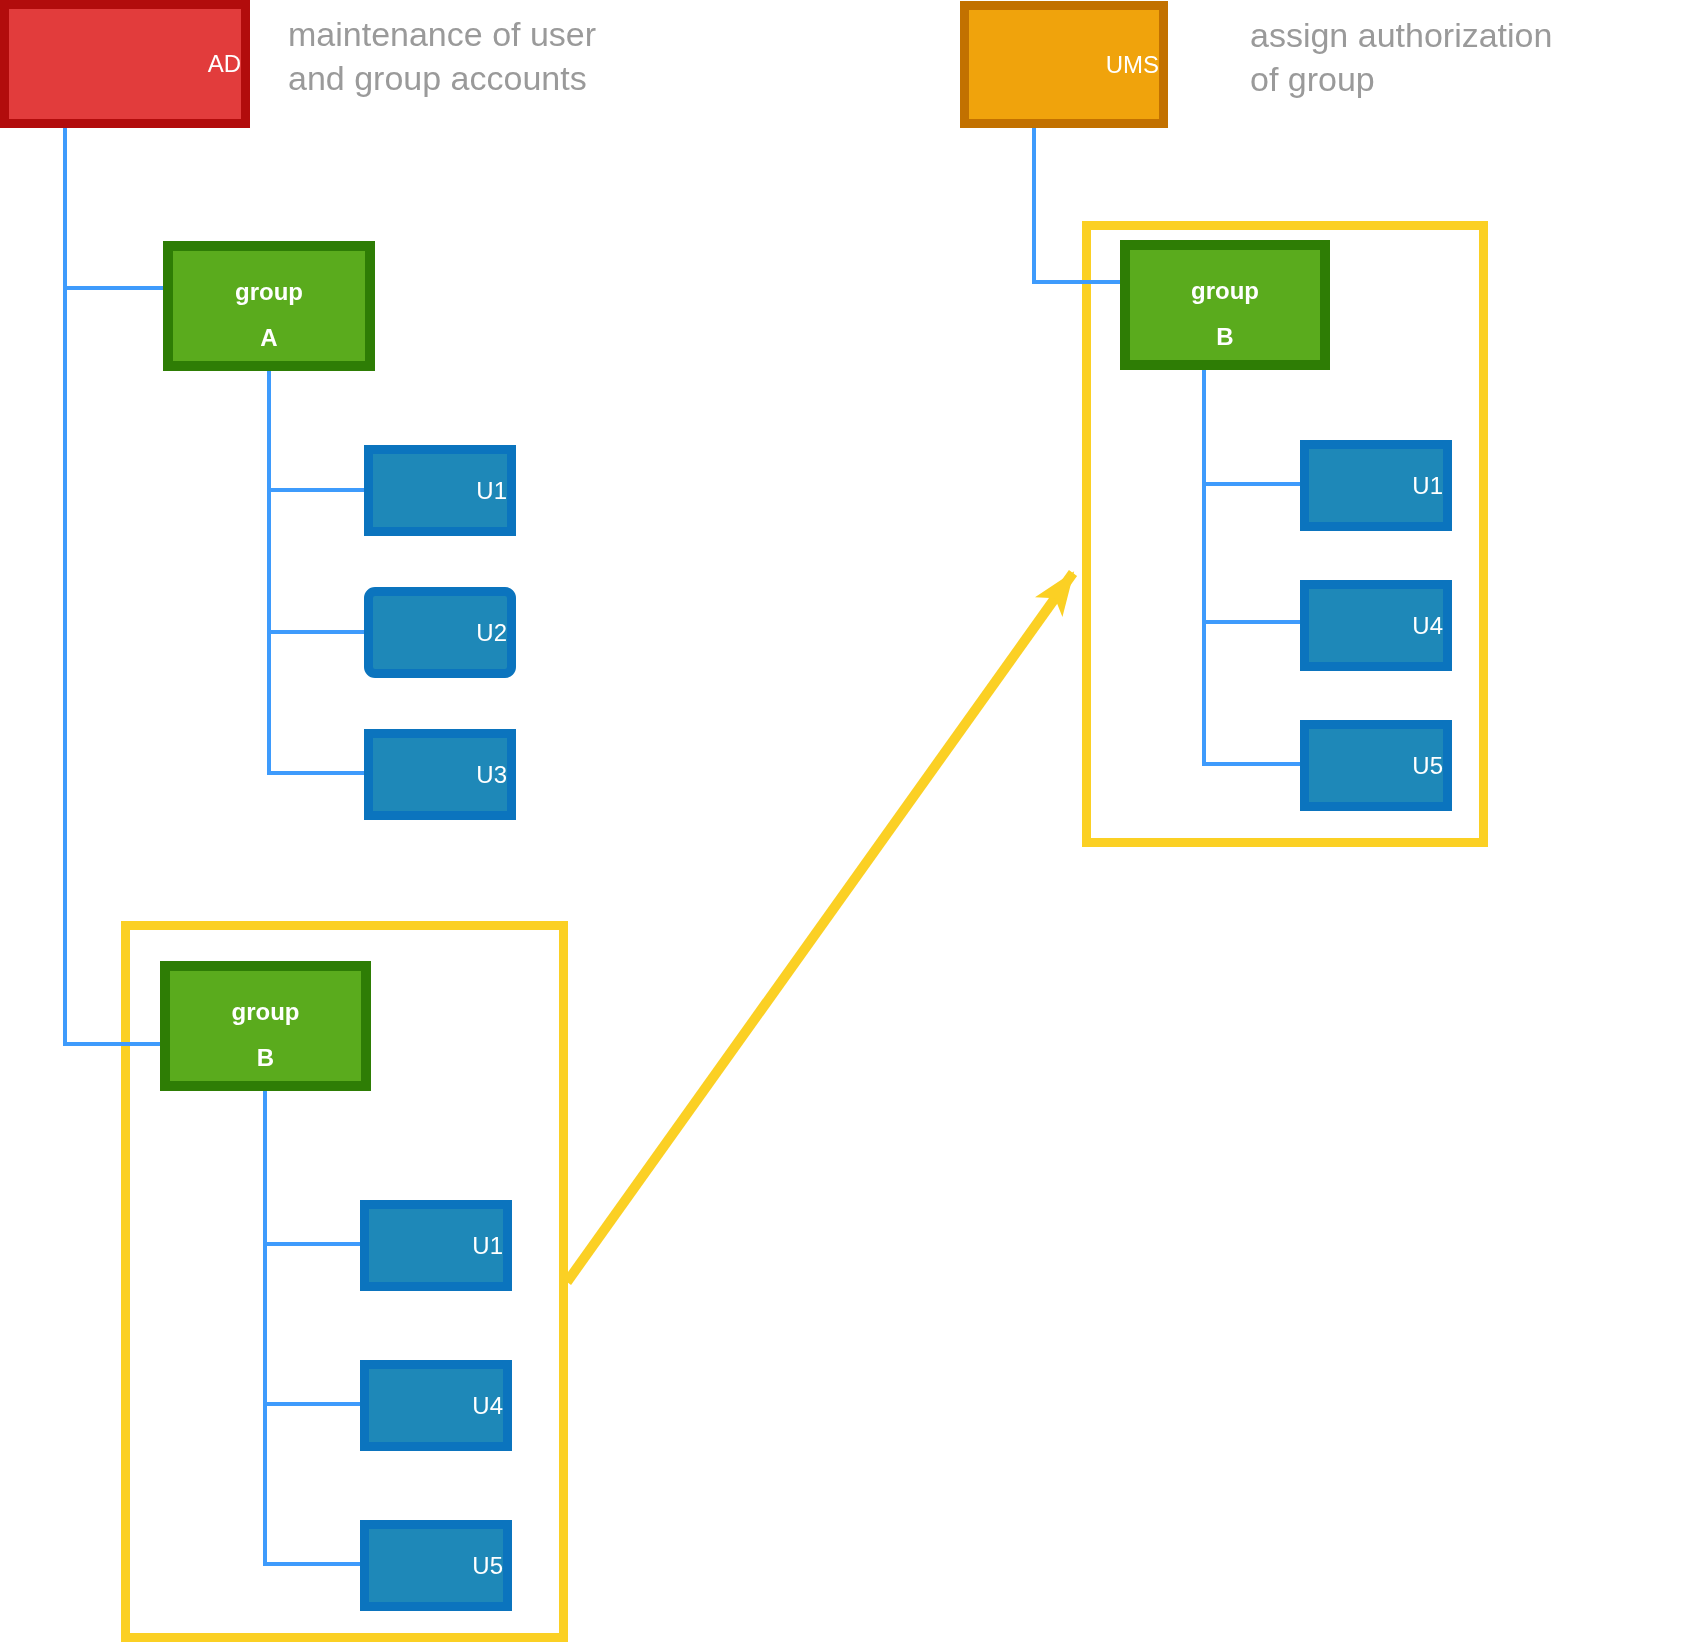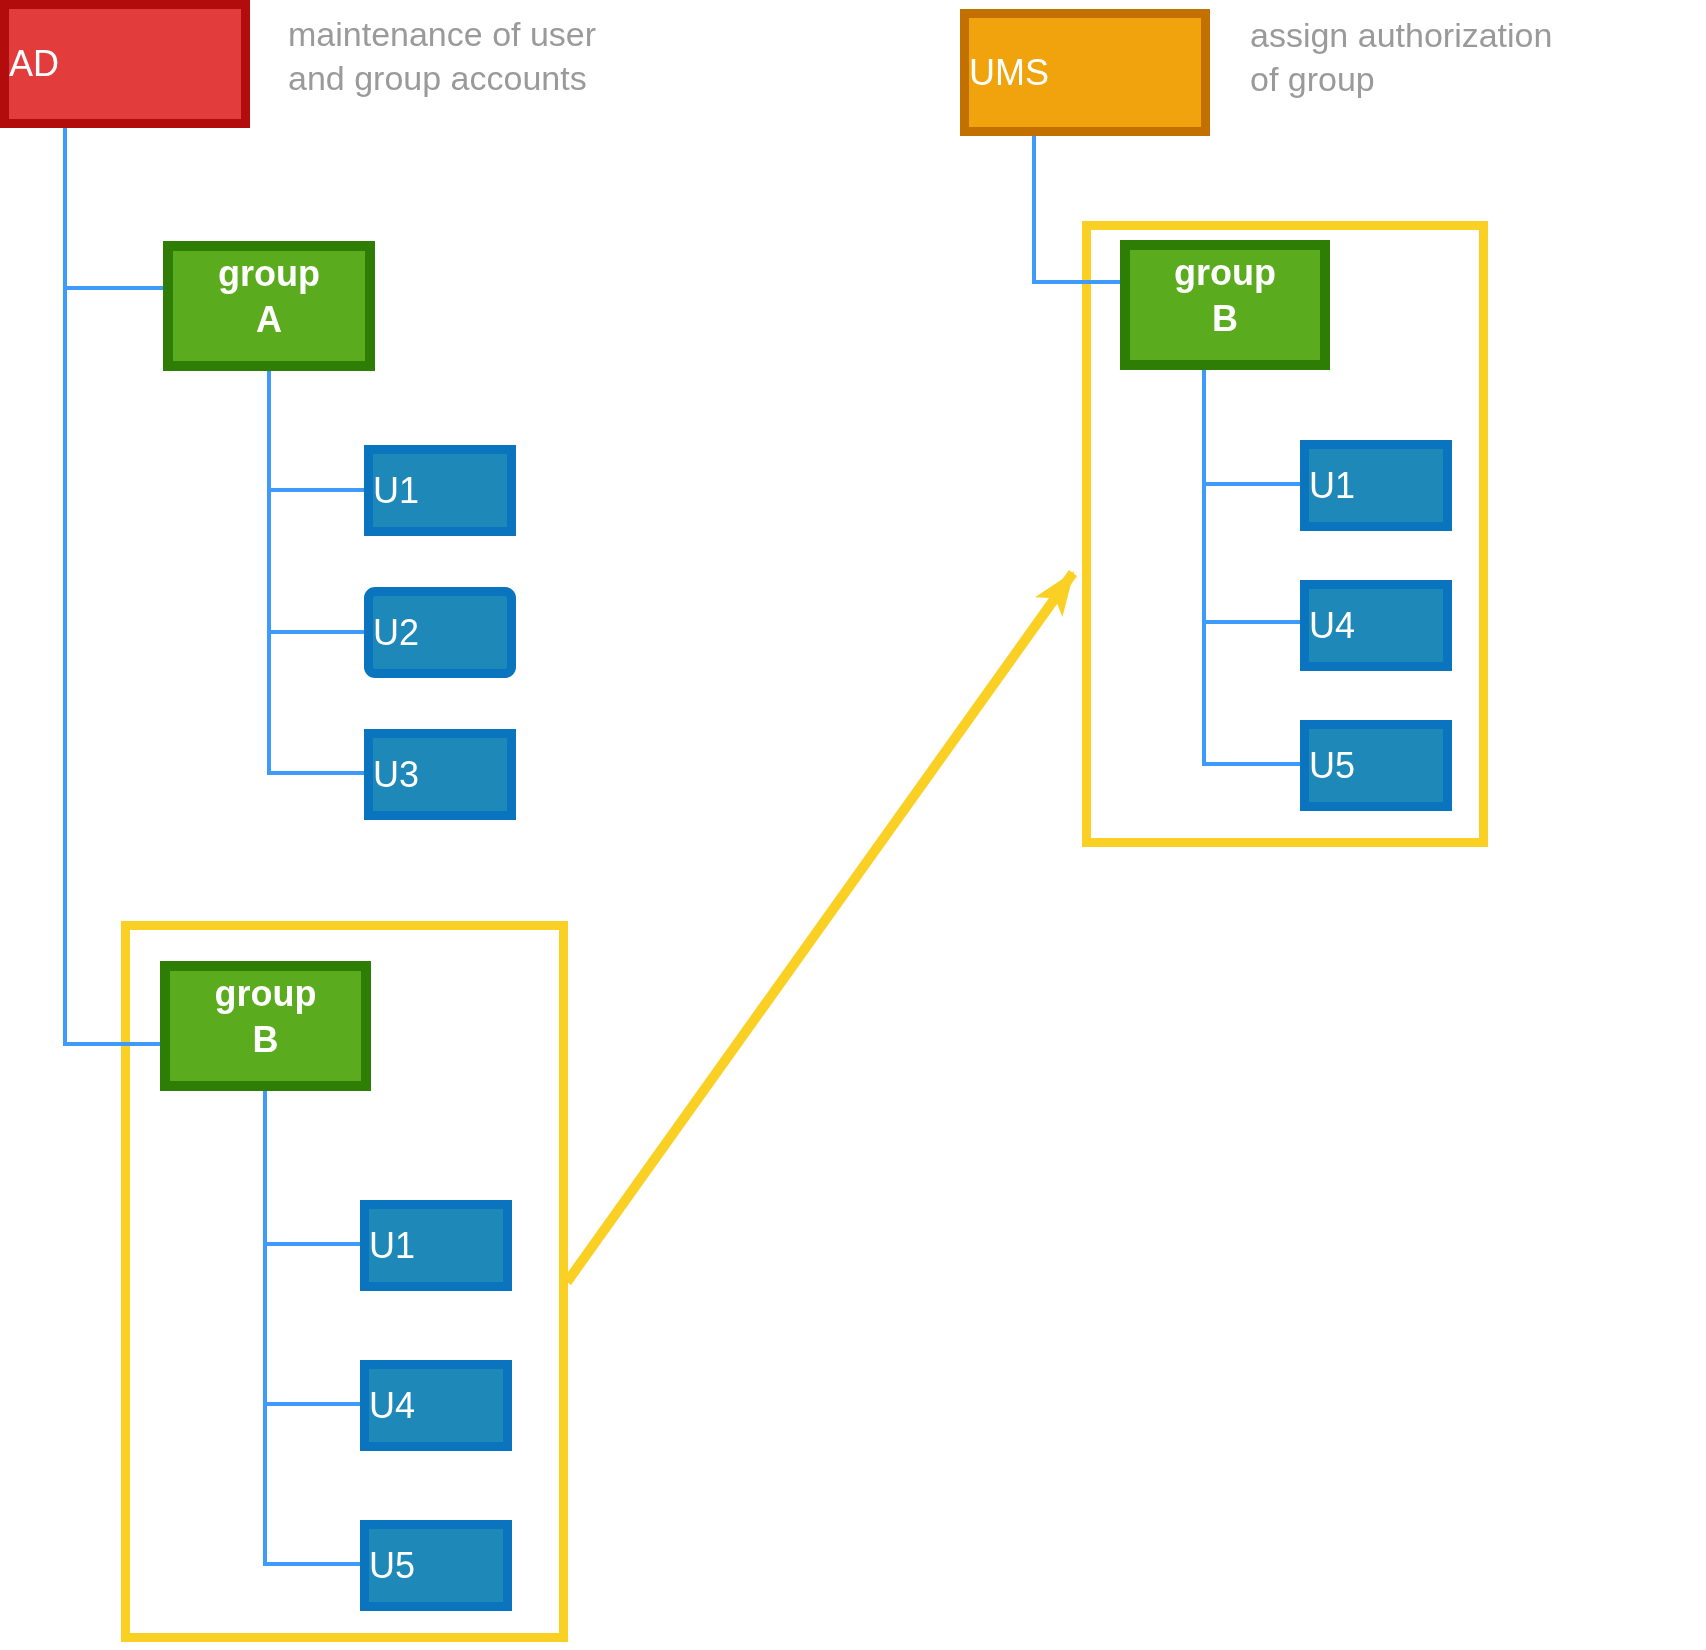--- a/index.html
+++ b/index.html
@@ -18,25 +18,25 @@
   #container-b-ums { left:1082px; top:221px; width:406px; height:626px; }
 
   
   #connector-layer { position:absolute; left:0; top:0; z-index:2; }
   .blueline { stroke:#3E9BFC; stroke-width:4; fill:none; }
   .arrowshaft { stroke:#FBD024; stroke-width:10; fill:none; }
 
   
   .node {
     position:absolute; box-sizing:border-box; z-index:3;
-    display:flex; align-items:center; justify-content:flex-start;
-    color:#ffffff; font-size:36px; text-align:center;
+    display:flex; align-items:center; justify-content:flex-end;
+    color:#ffffff; font-size:24px; text-align:center;
   }
   #node-ad  { left:0px;   top:0px;  width:250px; height:128px; background:#E23C3C; border:9px solid #B20C0C; }
-  #node-ums { left:960px; top:9px;  width:250px; height:127px; background:#F0A30C; border:9px solid #C27100; }
+  #node-ums { left:960px; top:1px;  width:208px; height:127px; background:#F0A30C; border:9px solid #C27100; }
 
   .group-node { background:#5AAB1D; border:10px solid #2E7D05; flex-direction:column; line-height:46px;font-weight:bold; }
   #node-group-a     { left:163px;  top:241px; width:212px; height:130px; }
   #node-group-b-ad  { left:160px;  top:961px; width:211px; height:130px; }
   #node-group-b-ums { left:1120px; top:240px; width:210px; height:130px; }
 
   .user-node { background:#1E88B8; border:9px solid #0B74BE; width:152px; height:91px; }
   #node-a-u1 { left:364px;  top:445px; }
   #node-a-u2 { left:364px;  top:587px;border-radius:11px; }
   #node-a-u3 { left:364px;  top:729px; }

